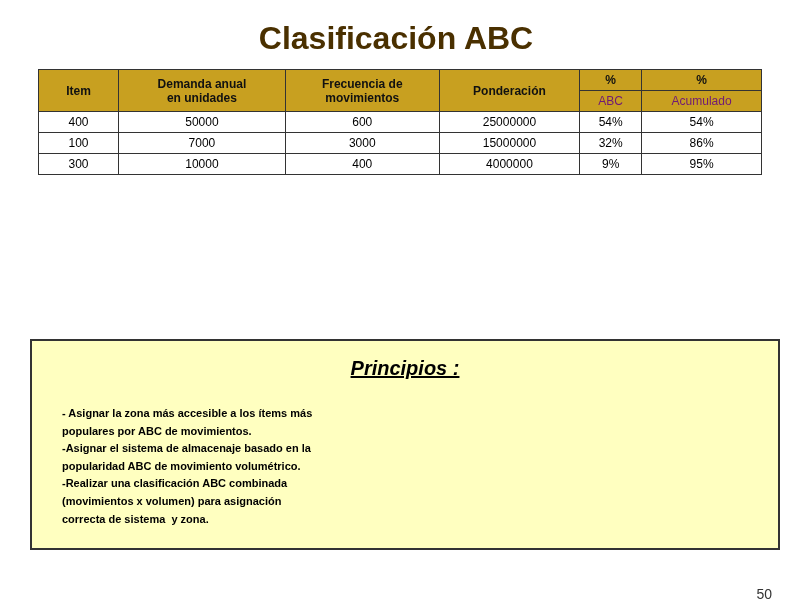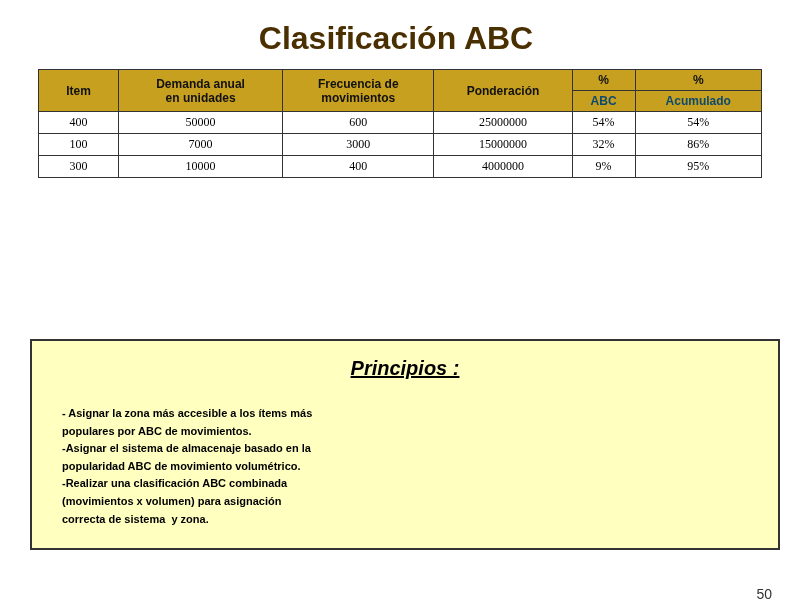--- a/index.html
+++ b/index.html
@@ -52,22 +52,22 @@
     }
 
     .header-row-1 th {
       background-color: #c8a020;
       color: #111;
       font-weight: bold;
     }
 
     .header-row-2 th {
       background-color: #c8a020;
-      color: #0c4a6e;
-      font-weight: bold;
+      color: #701a75;
+      font-weight: normal;
     }
 
     .th-item {
       background-color: #c8a020 !important;
       color: #111;
       font-weight: bold;
       vertical-align: middle;
       width: 80px;
     }
 
@@ -86,21 +86,20 @@
     .th-abc {
       background-color: #c8a020 !important;
     }
 
     .th-acumulado {
       background-color: #c8a020 !important;
     }
 
     td {
       background-color: #ffffff;
-      font-family: Liberation Serif, serif;
     }
 
     .data-row td {
       background-color: #ffffff;
     }
 
     .partial-row td {
       background-color: #ffffff;
     }
 

